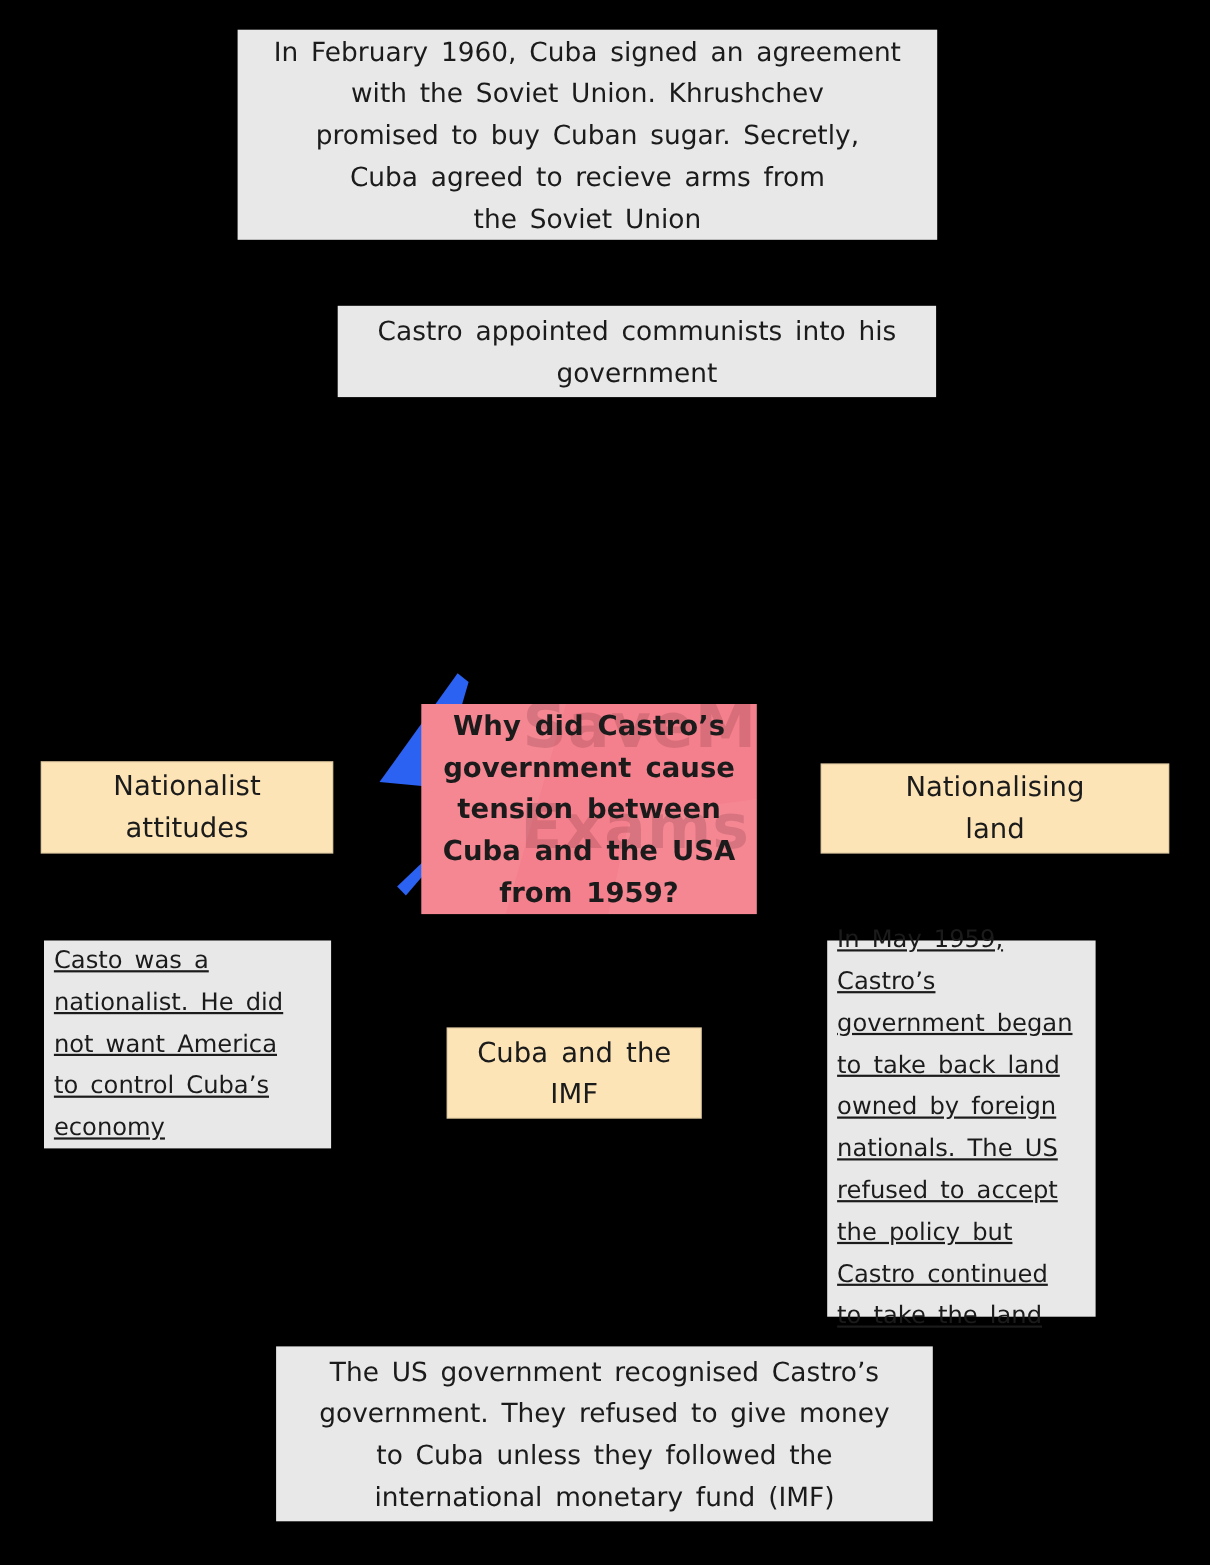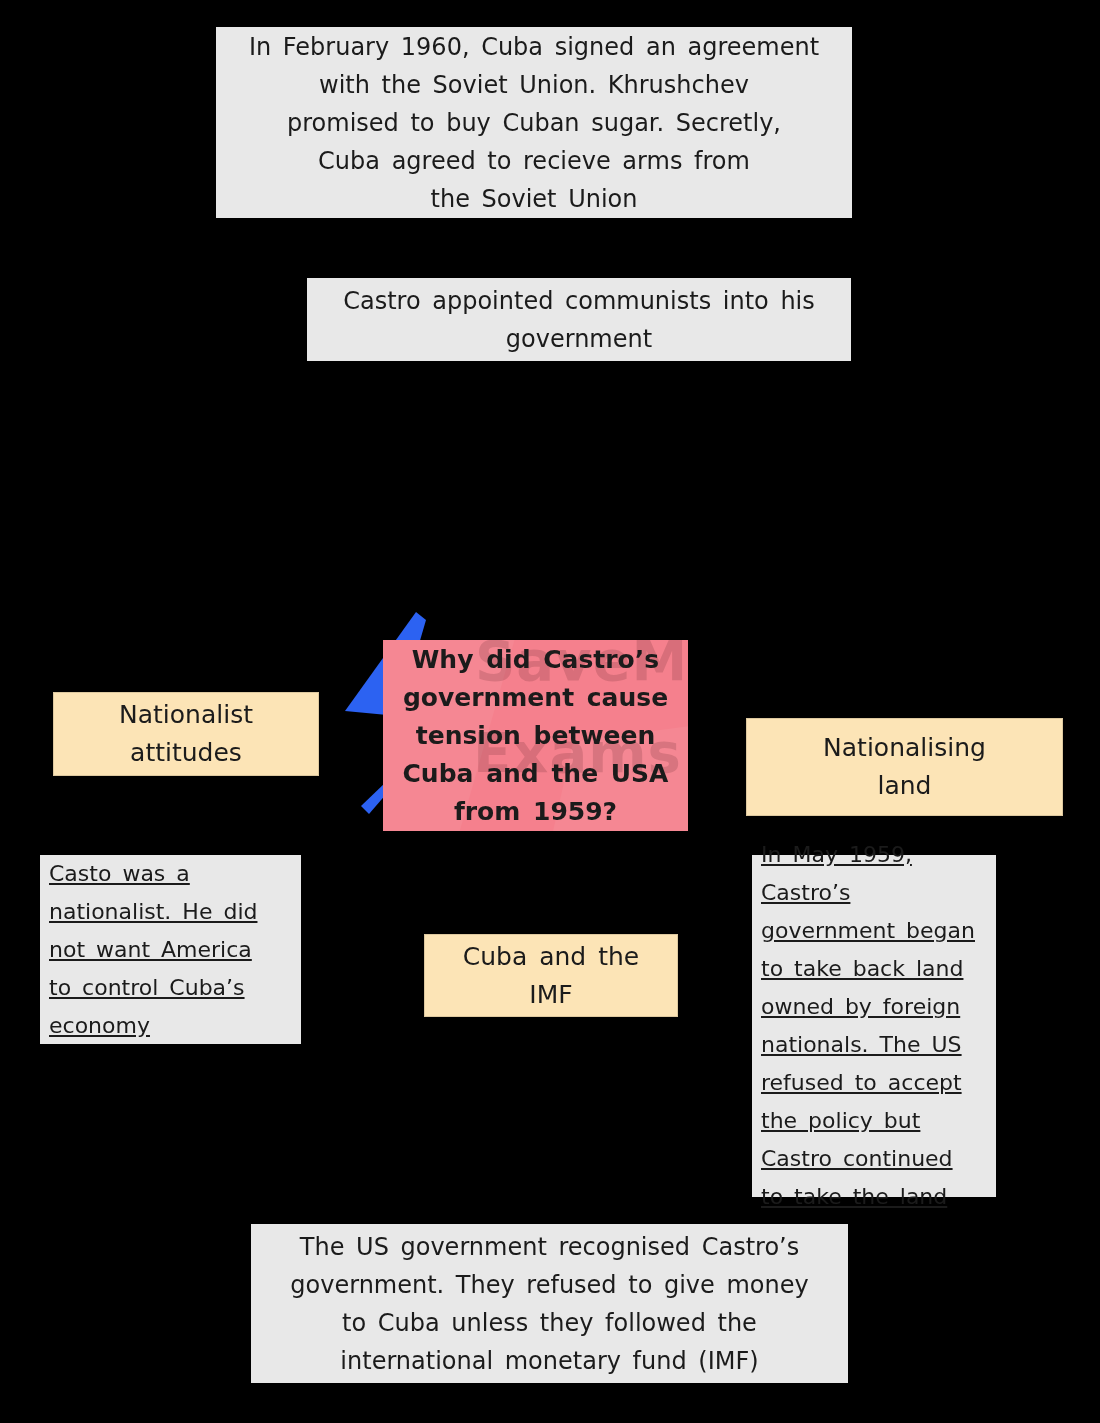--- a/index.html
+++ b/index.html
@@ -52,24 +52,24 @@
     padding-left: 9px;
     padding-right: 4px;
     text-decoration: underline;
   }
 
   
   #b-soviet        { left: 216px; top: 27px;   width: 636px; height: 191px; }
   #b-appointed     { left: 262px; top: 278px;  width: 544px; height: 83px; margin-left: 45px;  }
   #b-communism     { left: 410px; top: 456px;  width: 251px; height: 82px;  }
   #b-question      { left: 383px; top: 640px;  width: 305px; height: 191px; }
-  #b-nationalist   { left: 37px;  top: 692px;  width: 266px; height: 84px; margin-left: 16px;  }
-  #b-nationalising { left: 746px; top: 718px;  width: 317px; height: 98px;  }
+  #b-nationalist   { left: 37px;  top: 692px;  width: 266px; height: 84px;  }
+  #b-nationalising { left: 746px; top: 694px;  width: 317px; height: 82px;  }
   #b-nat-note      { left: 40px;  top: 855px;  width: 261px; height: 189px; }
-  #b-imf           { left: 424px; top: 934px;  width: 254px; height: 83px;  }
+  #b-imf           { left: 406px; top: 934px;  width: 232px; height: 83px;  }
   #b-land-note     { left: 752px; top: 855px;  width: 244px; height: 342px; }
   #b-imf-note      { left: 251px; top: 1224px; width: 597px; height: 159px; }
 
   
   #bolt {
     position: absolute;
     left: 330px;
     top: 590px;
     width: 110px;
     height: 240px;

